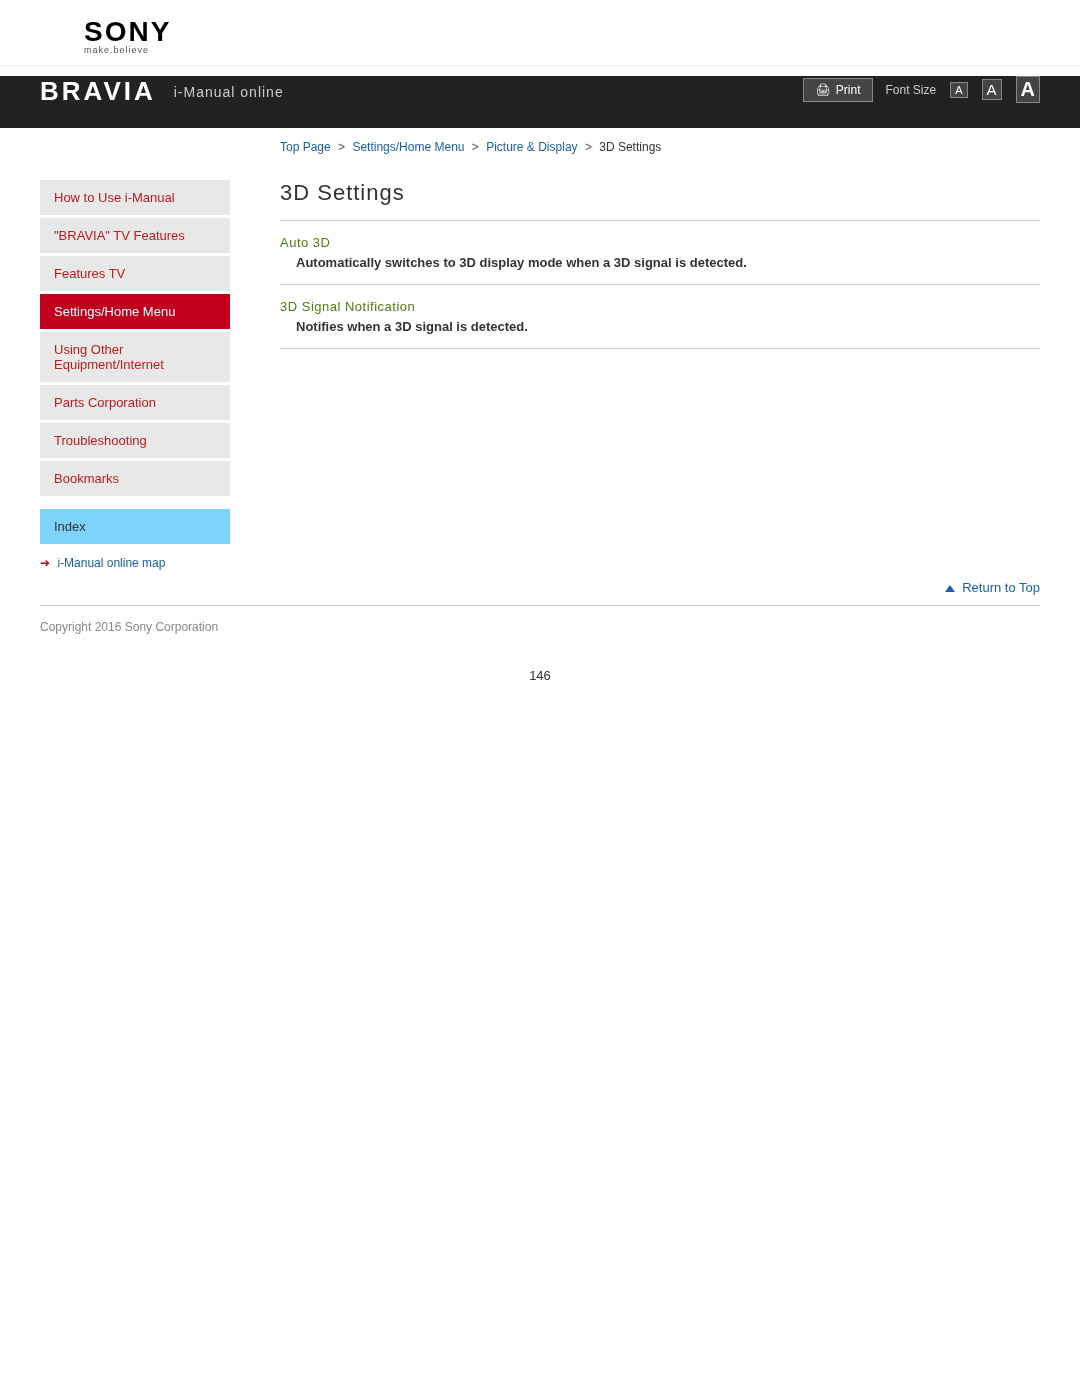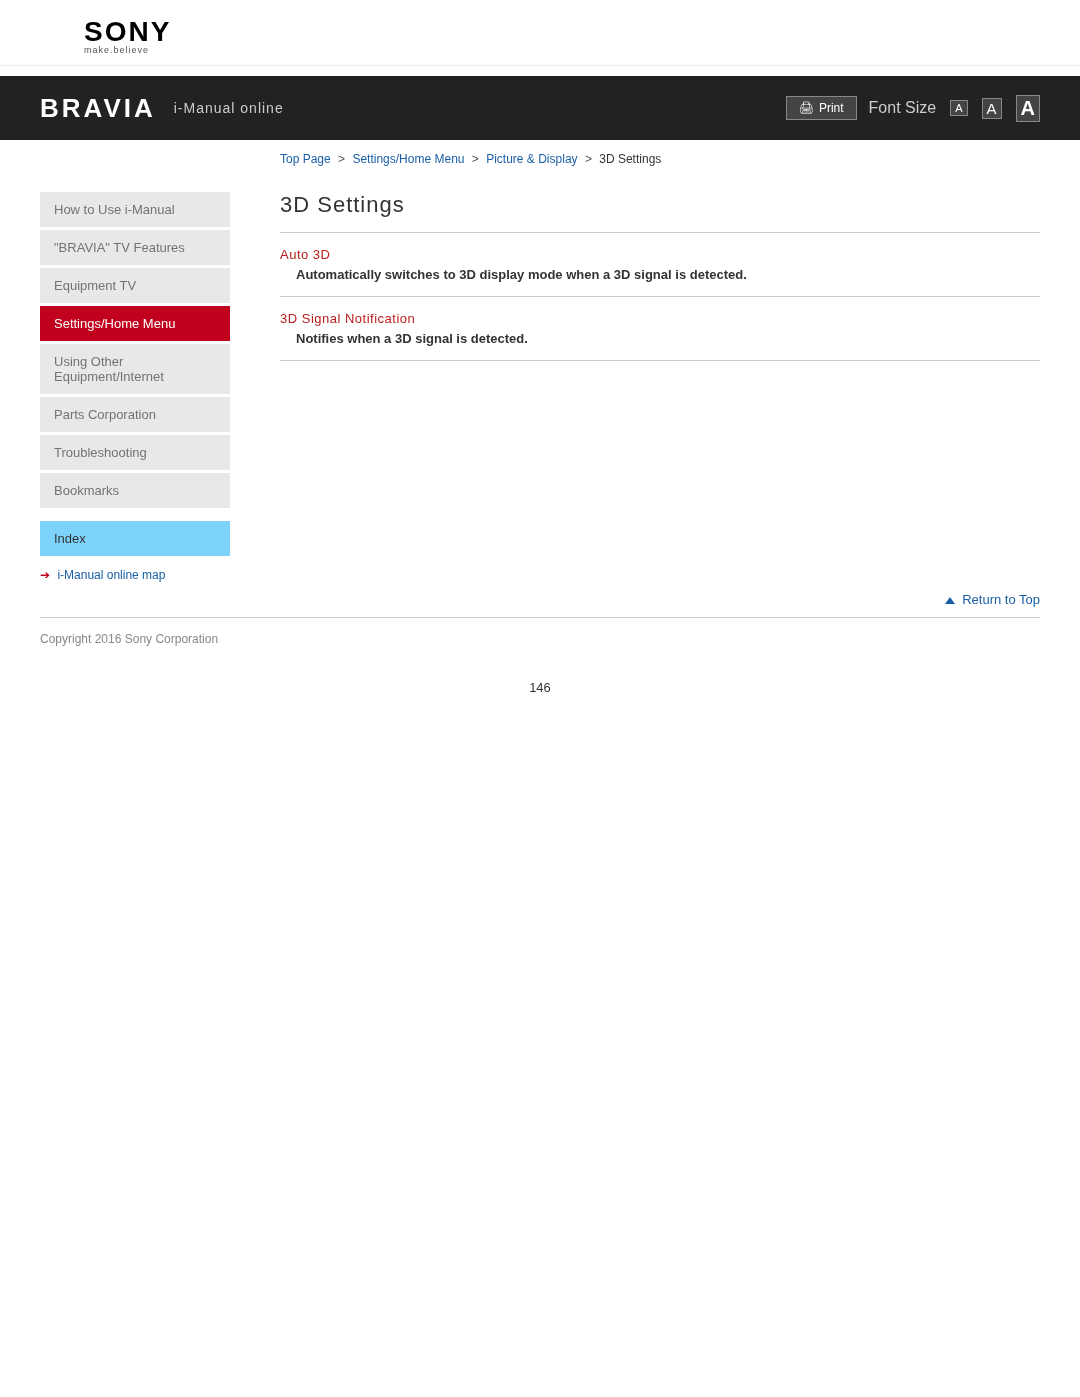--- a/index.html
+++ b/index.html
@@ -33,24 +33,24 @@
     .sony-logo .tagline {
       font-size: 9px;
       color: #555;
       letter-spacing: 1px;
     }
 
     
     .bravia-bar {
       background: #222;
       display: flex;
-      align-items: center;
+      align-items: flex-start;
       justify-content: space-between;
       padding: 0 40px;
-      height: 64px;
+      height: 52px;
       margin-top: 10px;
     }
     .bravia-bar-left {
       display: flex;
       align-items: center;
       gap: 18px;
     }
     .bravia-title {
       font-size: 26px;
       font-weight: 900;
@@ -74,21 +74,21 @@
       color: #fff;
       padding: 4px 12px;
       font-size: 12px;
       cursor: pointer;
       display: flex;
       align-items: center;
       gap: 5px;
     }
     .font-size-label {
       color: #ccc;
-      font-size: 16px;
+      font-size: 12px;
     }
     .font-btn {
       color: #fff;
       cursor: pointer;
       display: inline-block;
       background: #444;
       border: 1px solid #888;
       padding: 1px 4px;
       margin-left: 2px;
     }
@@ -119,21 +119,21 @@
       width: 210px;
       min-width: 210px;
       padding-top: 20px;
       padding-right: 20px;
     }
     .sidebar-item {
       display: block;
       padding: 10px 14px;
       margin-bottom: 3px;
       background: #e8e8e8;
-      color: #737373;
+      color: #b91c1c;
       font-size: 13px;
       cursor: pointer;
       border: none;
       text-align: left;
       width: 100%;
       text-decoration: none;
     }
     .sidebar-item.active {
       background: #c0001d;
       color: #fff;
@@ -177,21 +177,21 @@
       border: none;
       border-top: 1px solid #ccc;
       margin: 0 0 14px 0;
     }
     .section-block {
       margin-bottom: 0;
     }
     .section-title {
       font-size: 13px;
       font-weight: normal;
-      color: #b91c1c;
+      color: #4d7c0f;
       margin-bottom: 5px;
       letter-spacing: 0.5px;
     }
     .section-desc {
       font-size: 13px;
       color: #333;
       margin-left: 16px;
       margin-bottom: 14px;
       font-weight: bold;
     }
@@ -270,21 +270,21 @@
   <a href="#">Picture &amp; Display</a>
   <span class="sep">&gt;</span>
   <span class="current">3D Settings</span>
 </div>
 
 <div class="main-container">
 
   <div class="sidebar">
     <a class="sidebar-item">How to Use i-Manual</a>
     <a class="sidebar-item">"BRAVIA" TV Features</a>
-    <a class="sidebar-item">Equipment TV</a>
+    <a class="sidebar-item">Features TV</a>
     <a class="sidebar-item active">Settings/Home Menu</a>
     <a class="sidebar-item">Using Other Equipment/Internet</a>
     <a class="sidebar-item">Parts Corporation</a>
     <a class="sidebar-item">Troubleshooting</a>
     <a class="sidebar-item">Bookmarks</a>
     <div class="sidebar-divider"></div>
     <a class="sidebar-index">Index</a>
     <a class="sidebar-link" href="#">
       <span class="arrow-right">➔</span>
       <span>i-Manual online map</span>

